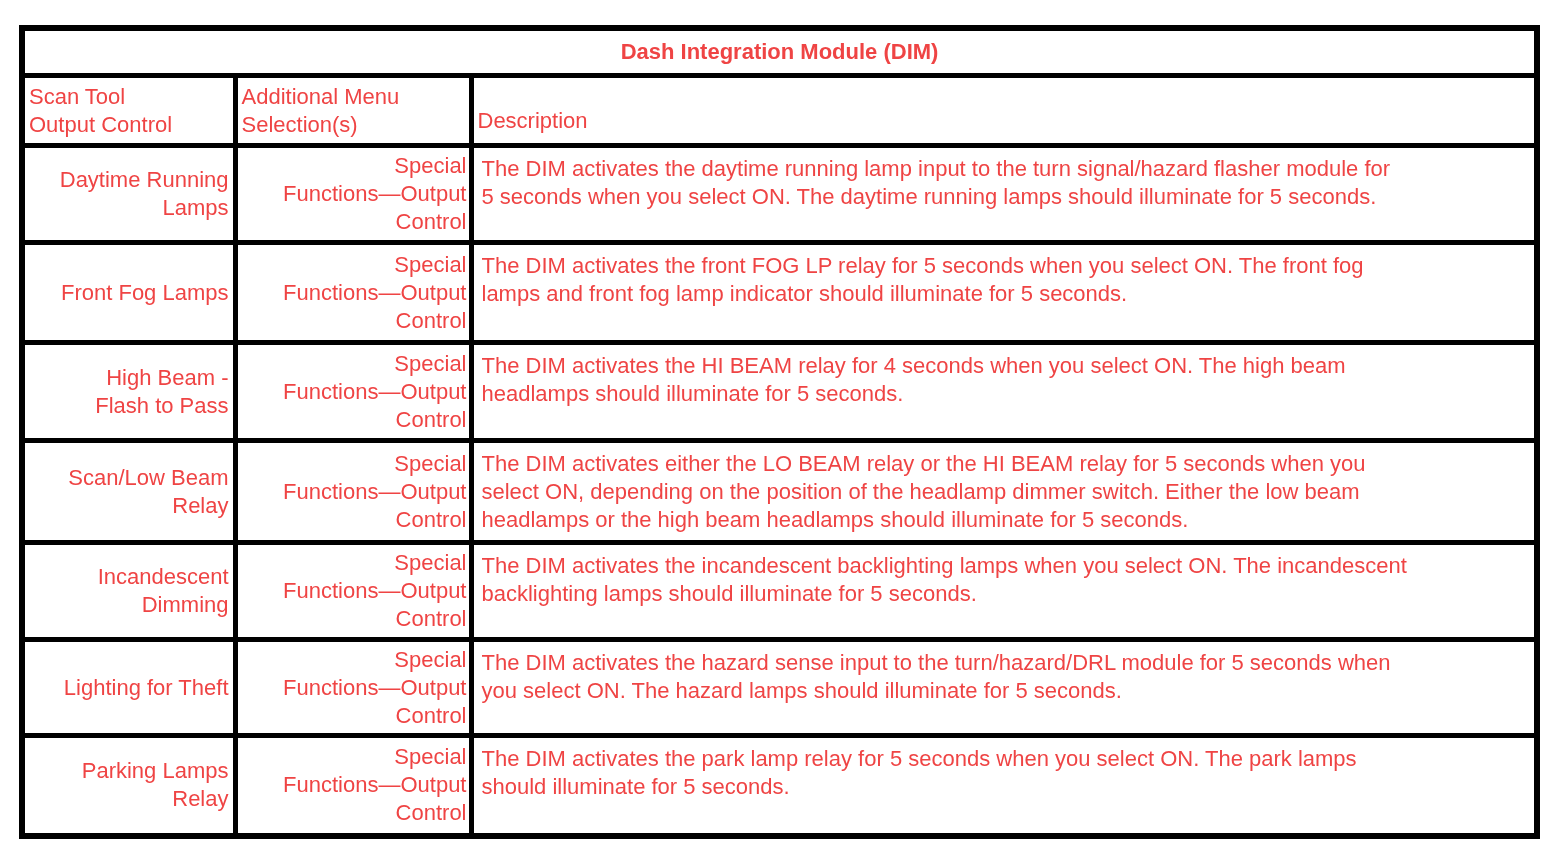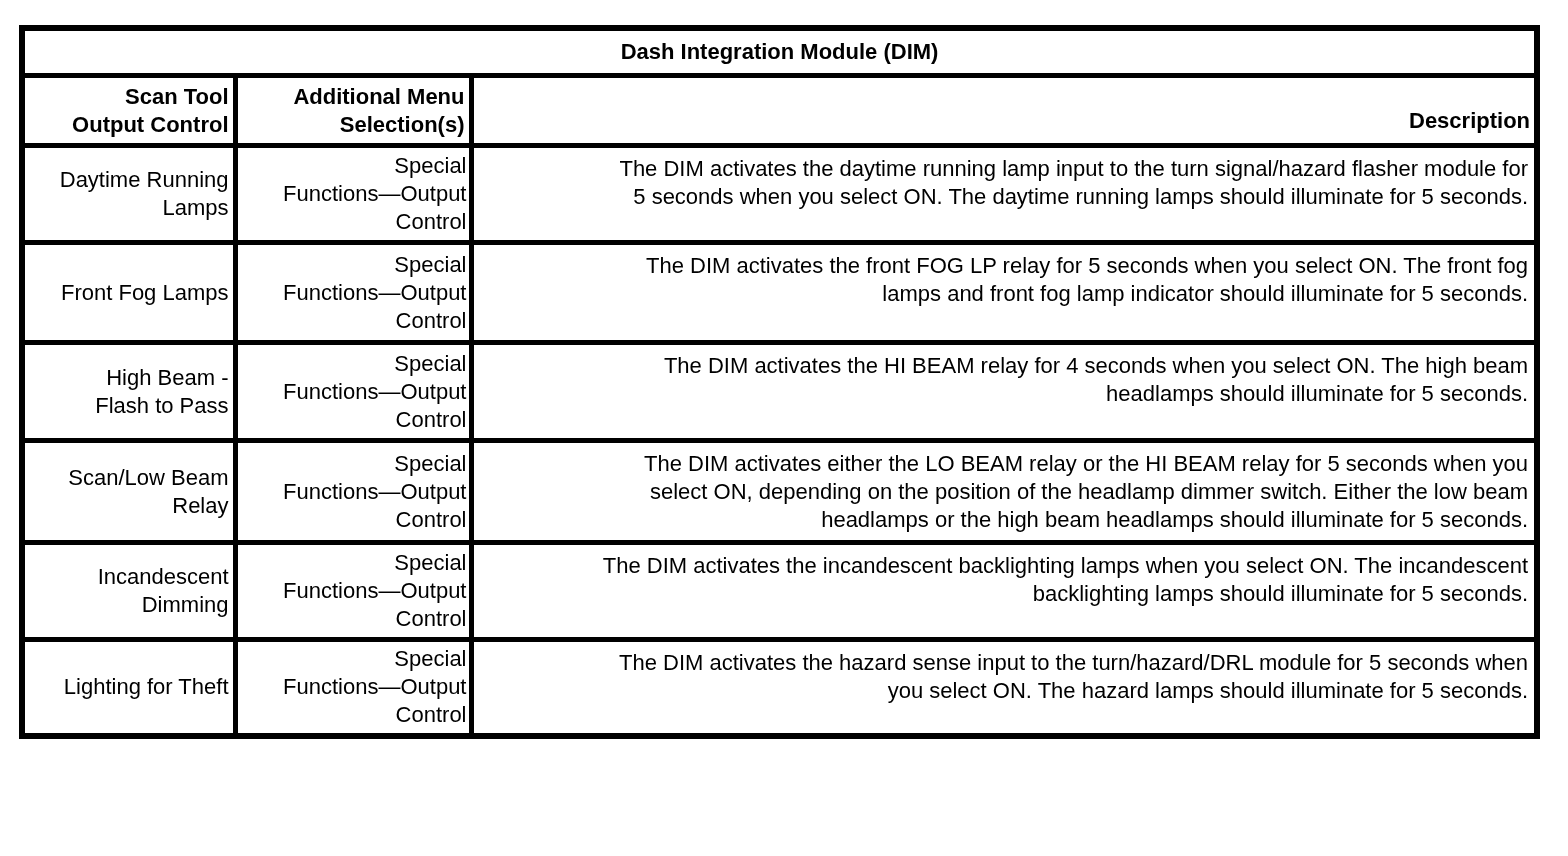--- a/index.html
+++ b/index.html
@@ -24,35 +24,35 @@
     table-layout: fixed;
     border: 6px solid #000000;
     background: #ffffff;
   }
   table.dim td {
     border: 5px solid #000000;
     white-space: pre-line;
     overflow: hidden;
     font-size: 22px;
     line-height: 28px;
-    color: #000000;
+    color: #ef4444;
   }
   td.title-cell {
     height: 38px;
     text-align: center;
     vertical-align: middle;
     font-weight: bold;
     font-size: 23px;
     padding: 2px 4px;
   }
   tr.header-row { height: 70px; }
   td.hdr {
-    text-align: right;
+    text-align: left;
     vertical-align: middle;
-    font-weight: bold;
+    font-weight: normal;
     font-size: 22.5px;
     line-height: 29px;
     padding: 2px 4px;
     margin-top: 16px;
   }
   td.hdr-desc {
     vertical-align: bottom;
     padding-bottom: 8px;
   }
   td.c1 {
@@ -60,21 +60,21 @@
     text-align: right;
     padding: 2px 4px 2px 5px;
   }
   td.c2 {
     vertical-align: middle;
     text-align: right;
     padding: 2px 2px 2px 5px;
   }
   td.c3 {
     vertical-align: top;
-    text-align: right;
+    text-align: left;
     padding: 7px 6px 2px 8px;
   }
   tr.h97  { height: 97px; }
   tr.h100 { height: 100px; }
   tr.h98  { height: 98px; margin-top: 14px; }
   tr.h102 { height: 102px; }
   tr.h96  { height: 96px; }
 </style>
 </head>
 <body>
@@ -144,15 +144,24 @@
 backlighting lamps should illuminate for 5 seconds.</td>
       </tr>
       <tr class="h96">
         <td class="c1">Lighting for Theft</td>
         <td class="c2">Special
 Functions—Output
 Control</td>
         <td class="c3">The DIM activates the hazard sense input to the turn/hazard/DRL module for 5 seconds when
 you select ON. The hazard lamps should illuminate for 5 seconds.</td>
       </tr>
+      <tr class="h100">
+        <td class="c1">Parking Lamps
+Relay</td>
+        <td class="c2">Special
+Functions—Output
+Control</td>
+        <td class="c3">The DIM activates the park lamp relay for 5 seconds when you select ON. The park lamps
+should illuminate for 5 seconds.</td>
+      </tr>
     </tbody>
   </table>
 </div>
 
 </body></html>

